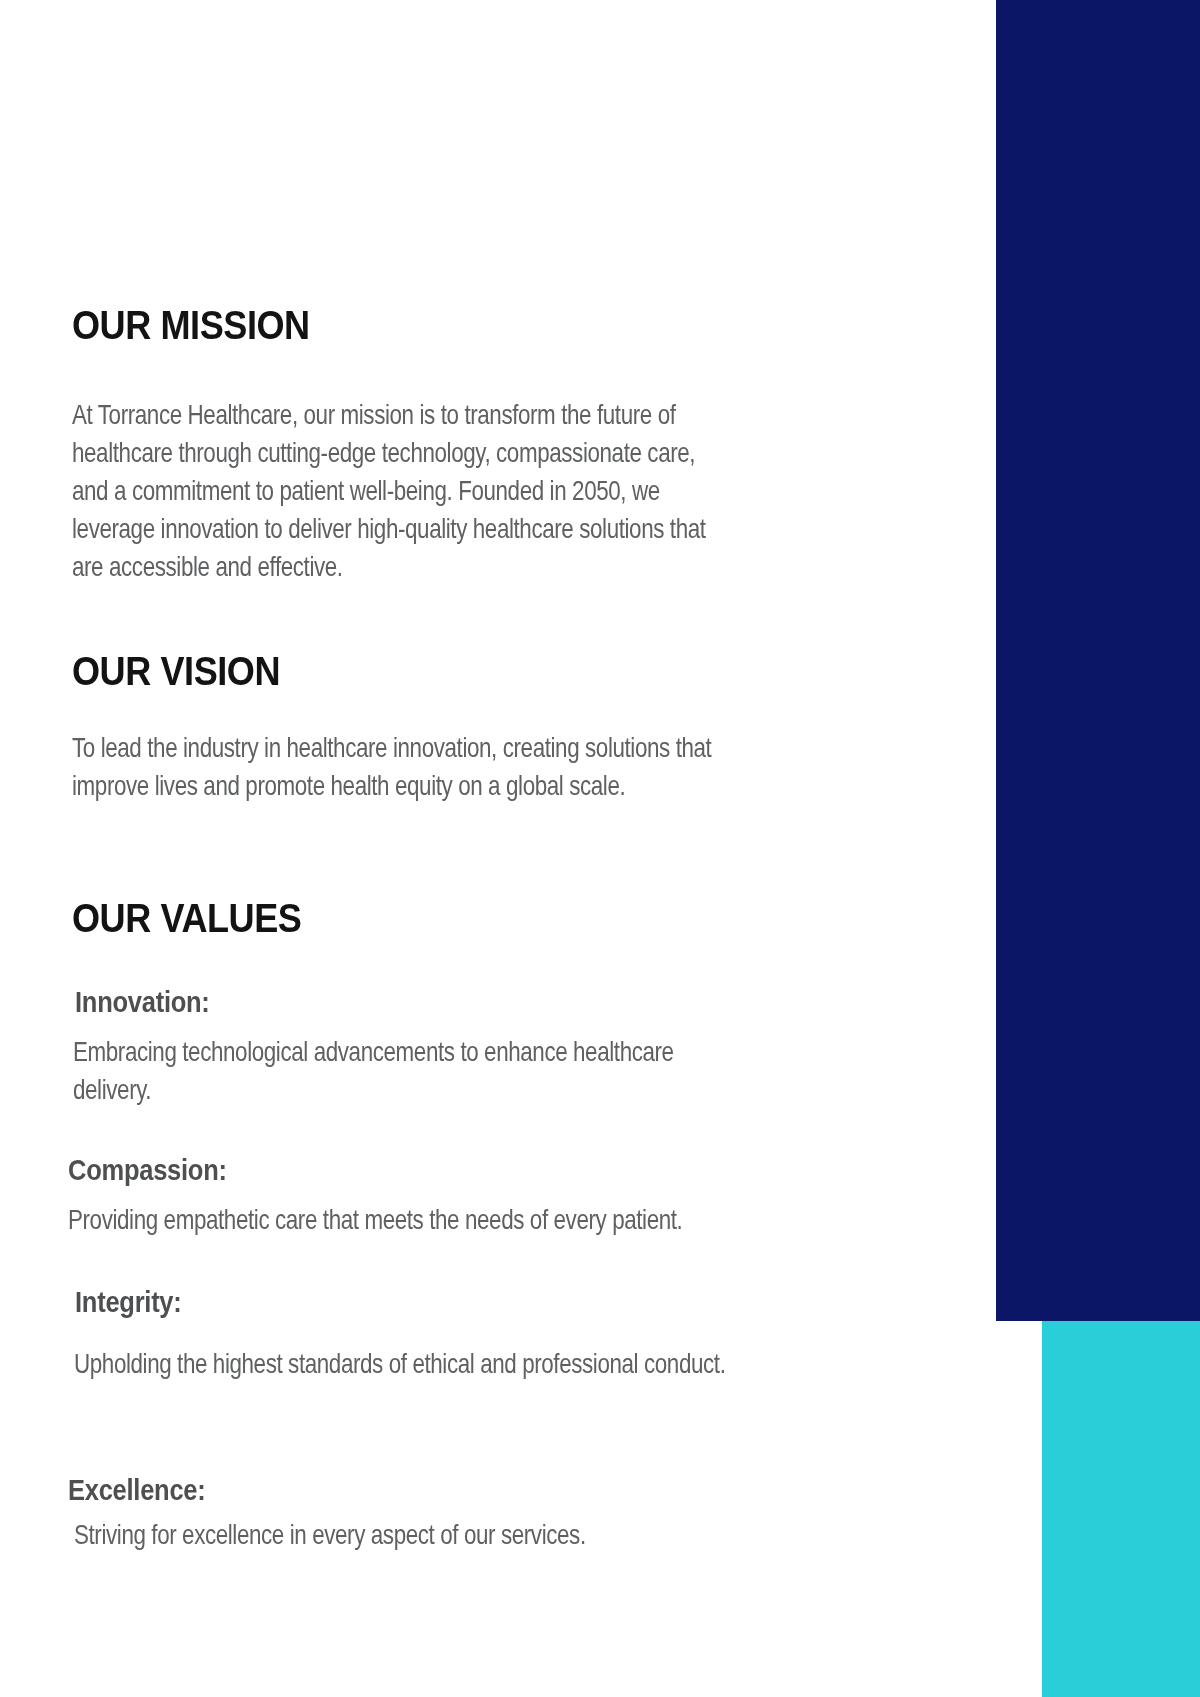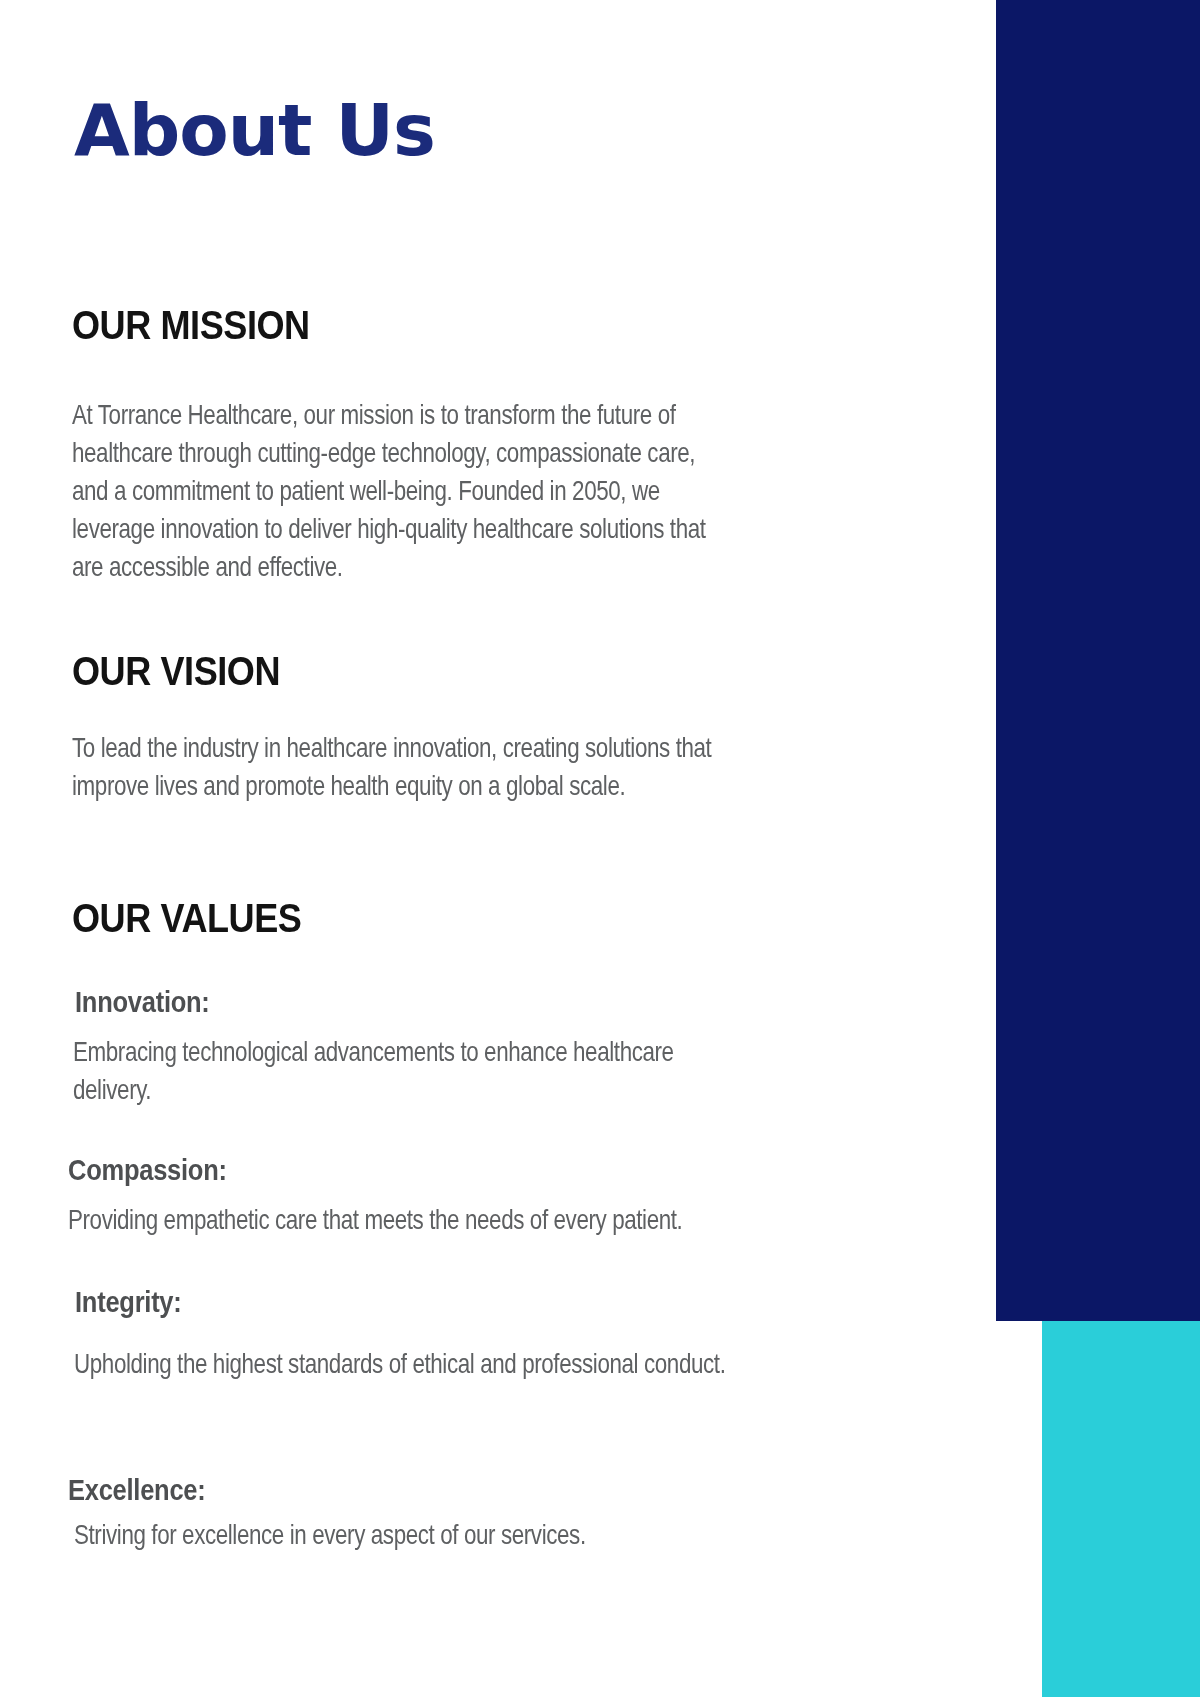--- a/index.html
+++ b/index.html
@@ -105,21 +105,20 @@
   .desc-excellence { left: 74px; top: 1516px; }
 </style>
 </head>
 <body>
 
 <div class="page">
 
   <div class="bar-navy"></div>
   <div class="bar-teal"></div>
 
-  <h1 class="title">About Us</h1>
 
   <section>
     <h2 class="h2 h2-mission">OUR MISSION</h2>
     <p class="body-text p-mission">At Torrance Healthcare, our mission is to transform the future of
 healthcare through cutting-edge technology, compassionate care,
 and a commitment to patient well-being. Founded in 2050, we
 leverage innovation to deliver high-quality healthcare solutions that
 are accessible and effective.</p>
   </section>
 

